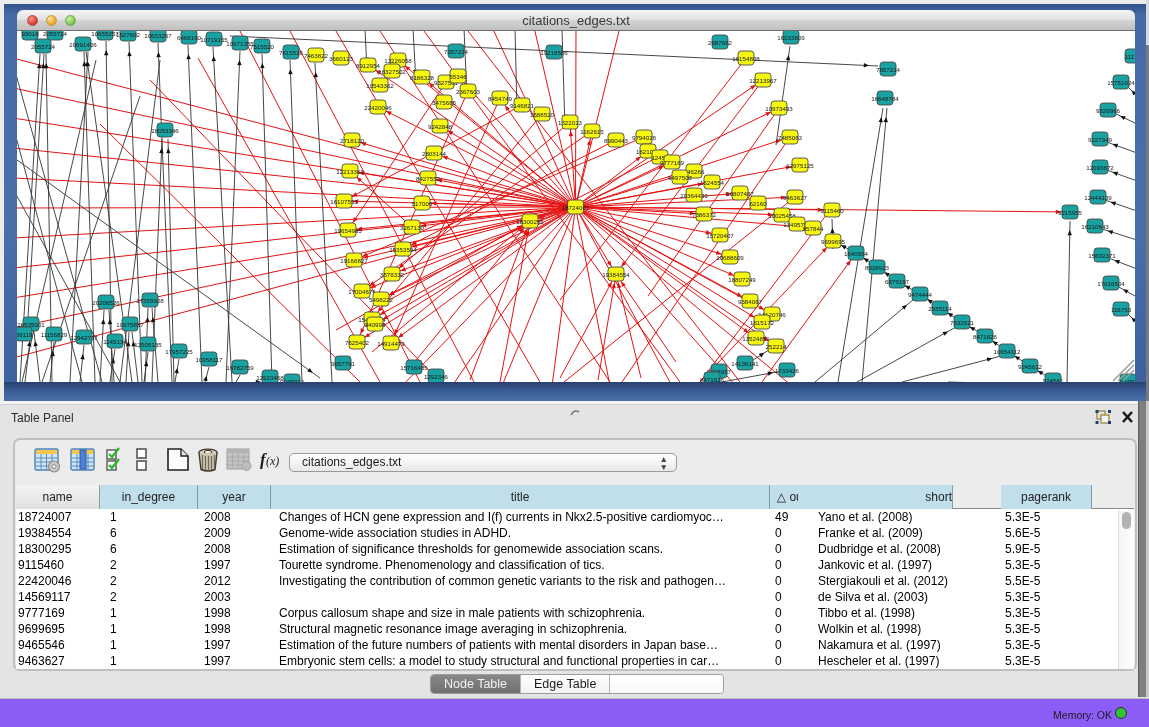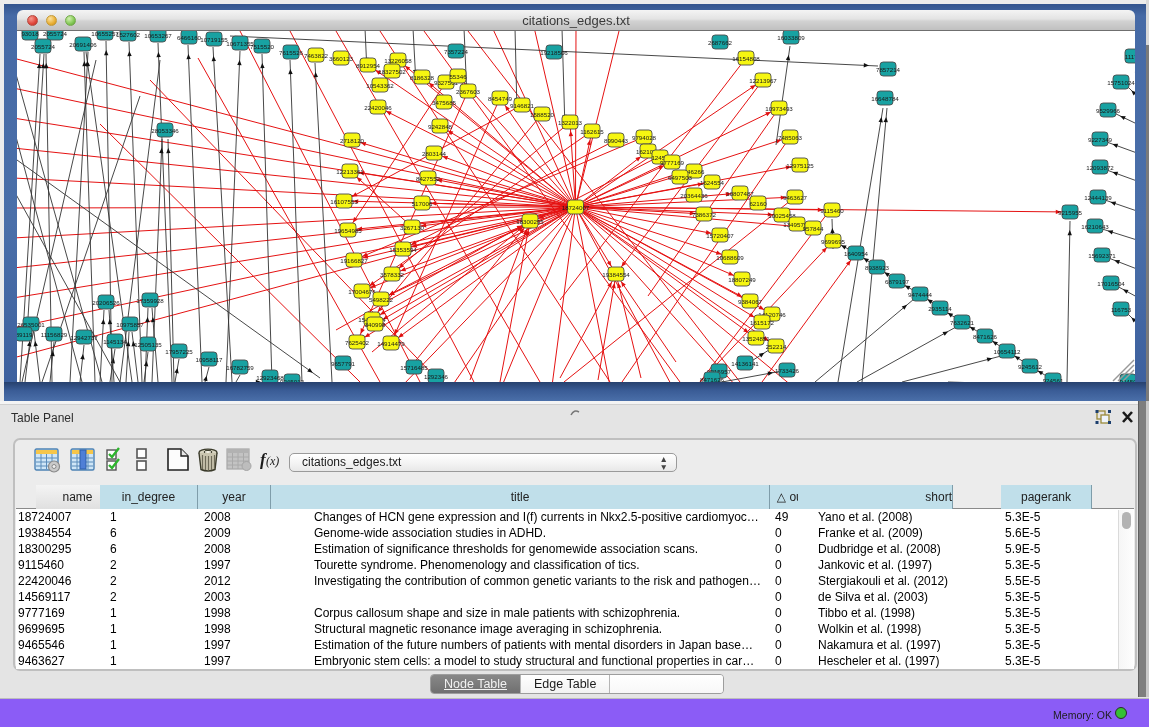--- a/index.html
+++ b/index.html
@@ -44,48 +44,48 @@
 #combo { position:absolute; left:274px; top:13px; width:388px; height:19px;
   background:linear-gradient(180deg,#ffffff,#f2f2f2 60%,#e8e8e8);
   border:1px solid #9a9a9a; border-radius:5px; font-size:12px; color:#1a1a1a;
   line-height:17px; padding-left:12px; }
 #combo .ud { position:absolute; right:8px; top:1px; font-size:8.5px; color:#444; line-height:8px;}
 
 #tbl { position:absolute; left:1px; top:45px; width:1118px; }
 #thead { position:relative; height:24px; border-bottom:1px solid #8a8a8a; font-size:12px; color:#222; }
 #thead span { position:absolute; top:0; height:24px; line-height:24px; text-align:center;
   background:#c0dfea; border-right:1px solid #7f9daa; }
-#thead .h0 { left:0; width:84px; background:linear-gradient(180deg,#f4f4f4,#e0e0e0); border-right:1px solid #9a9a9a;margin-left:20px;}
+#thead .h0 { left:0; width:84px; background:linear-gradient(180deg,#f4f4f4,#e0e0e0); border-right:1px solid #9a9a9a;}
 #thead .h1 { left:84px; width:98px; }
 #thead .h2 { left:182px; width:73px; }
 #thead .h3 { left:255px; width:499px; }
 #thead .h4 { left:754px; width:76px; }
 #thead .h5 { left:782px; width:155px;text-align:right; }
 #thead .h6 { left:985px; width:91px; }
 #tbody { position:relative; background:#fff; height:160px; font-size:12px; color:#000; }
 .tr { position:relative; height:16px; line-height:16px; white-space:nowrap; }
 .tr span { position:absolute; top:0; overflow:hidden; }
 .c0 { left:2px; width:82px; }
 .c1 { left:94px; width:88px; }
 .c2 { left:188px; width:67px; }
-.c3 { left:263px; width:491px;margin-left:35px; }
+.c3 { left:263px; width:491px; }
 .c4 { left:759px; width:71px; }
 .c5 { left:802px; width:150px; }
 .c6 { left:989px; width:87px; }
 
 #vsb { position:absolute; right:2px; top:70px; width:15px; height:159px;
   background:linear-gradient(90deg,#f6f6f6,#fdfdfd); border-left:1px solid #dadada; }
 #vsb .thumb { position:absolute; left:2.5px; top:2px; width:9px; height:17px; background:#b3b3b3; border-radius:5px; }
 
 #tabs { position:absolute; left:0; top:270px; width:1149px; height:27px; }
 #seg { position:absolute; left:430px; top:3px; height:20px; border:1px solid #9d9d9d;
   border-radius:4px; overflow:hidden; font-size:12.5px; }
 #seg span { display:inline-block; height:20px; line-height:19px; padding:0 13px;
   background:linear-gradient(180deg,#ffffff,#f1f1f1); color:#1c1c1c; border-right:1px solid #b5b5b5; float:left;}
-#seg .sel { background:linear-gradient(180deg,#888888,#6d6d6d); color:#f2f2f2;text-decoration:underline; }
+#seg .sel { background:linear-gradient(180deg,#888888,#6d6d6d); color:#f2f2f2; }
 #status { position:absolute; left:0; top:297px; width:1149px; height:29px;
   background:#8b5cf6; border-top:1px solid #bdbdbd; }
 #mem { position:absolute; right:37px; top:10px; font-size:10.5px; color:#1e1e1e; }
 #memdot { position:absolute; right:22px; top:8px; width:12px; height:12px; border-radius:50%;
   background:#35c135; border:1.5px solid #2c2c2c; }
 </style>
 </head>
 <body>
 <div id="frame">
     <div class="botgrad"></div>

